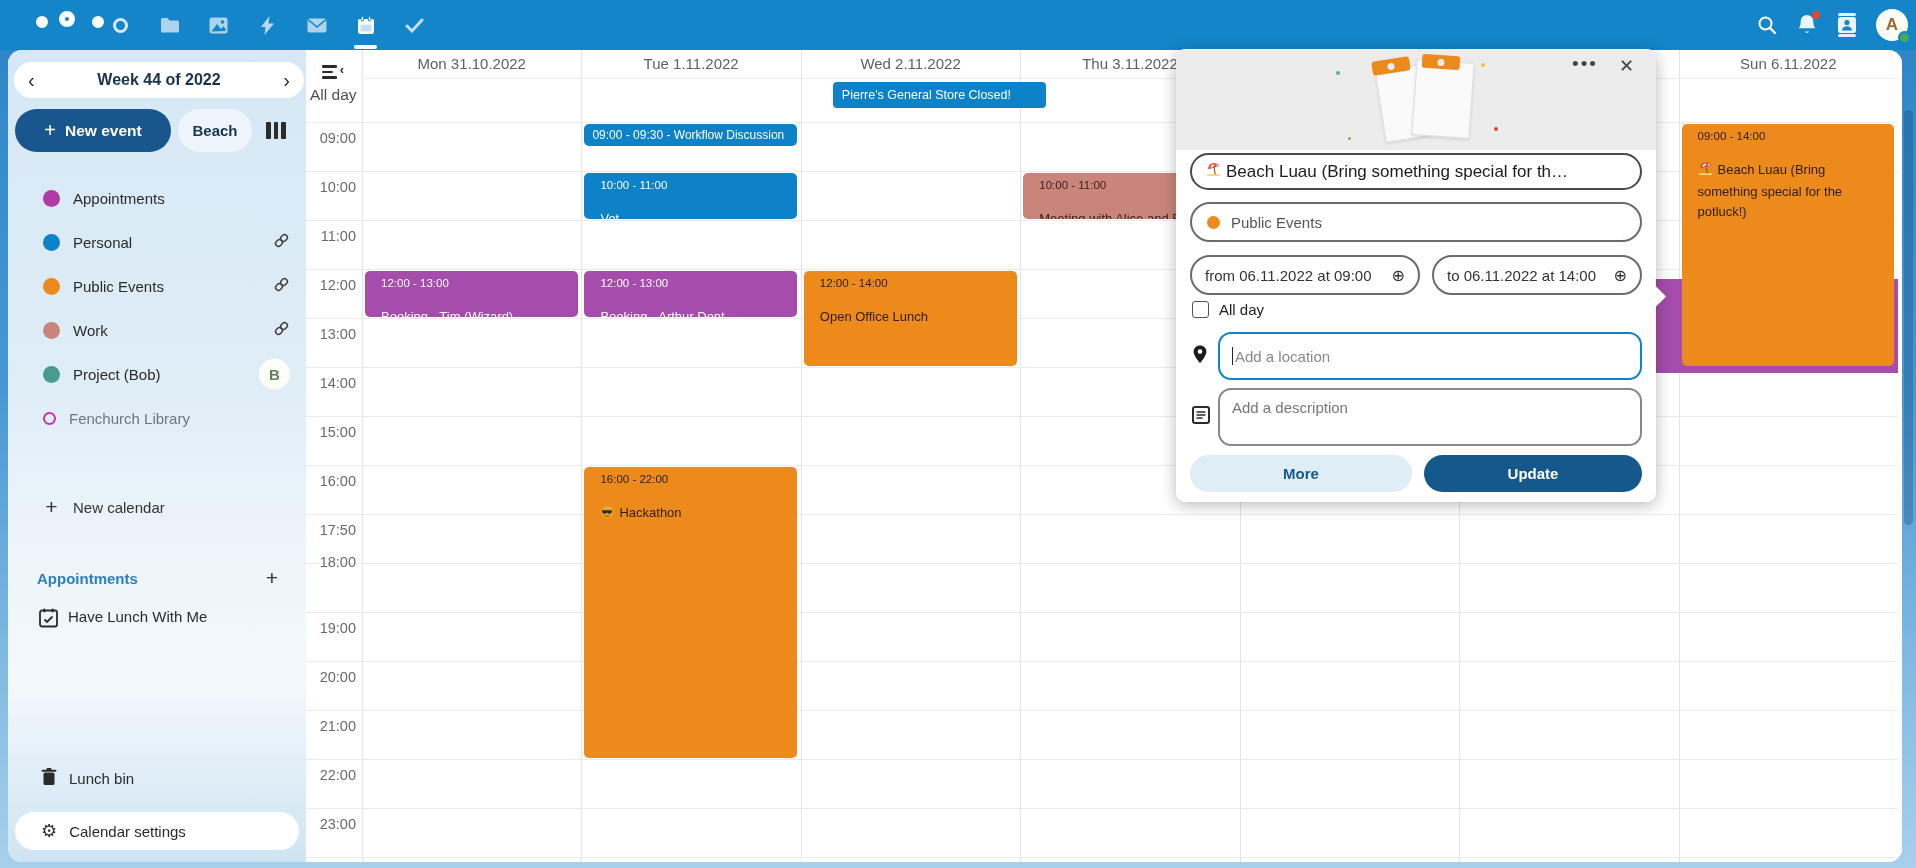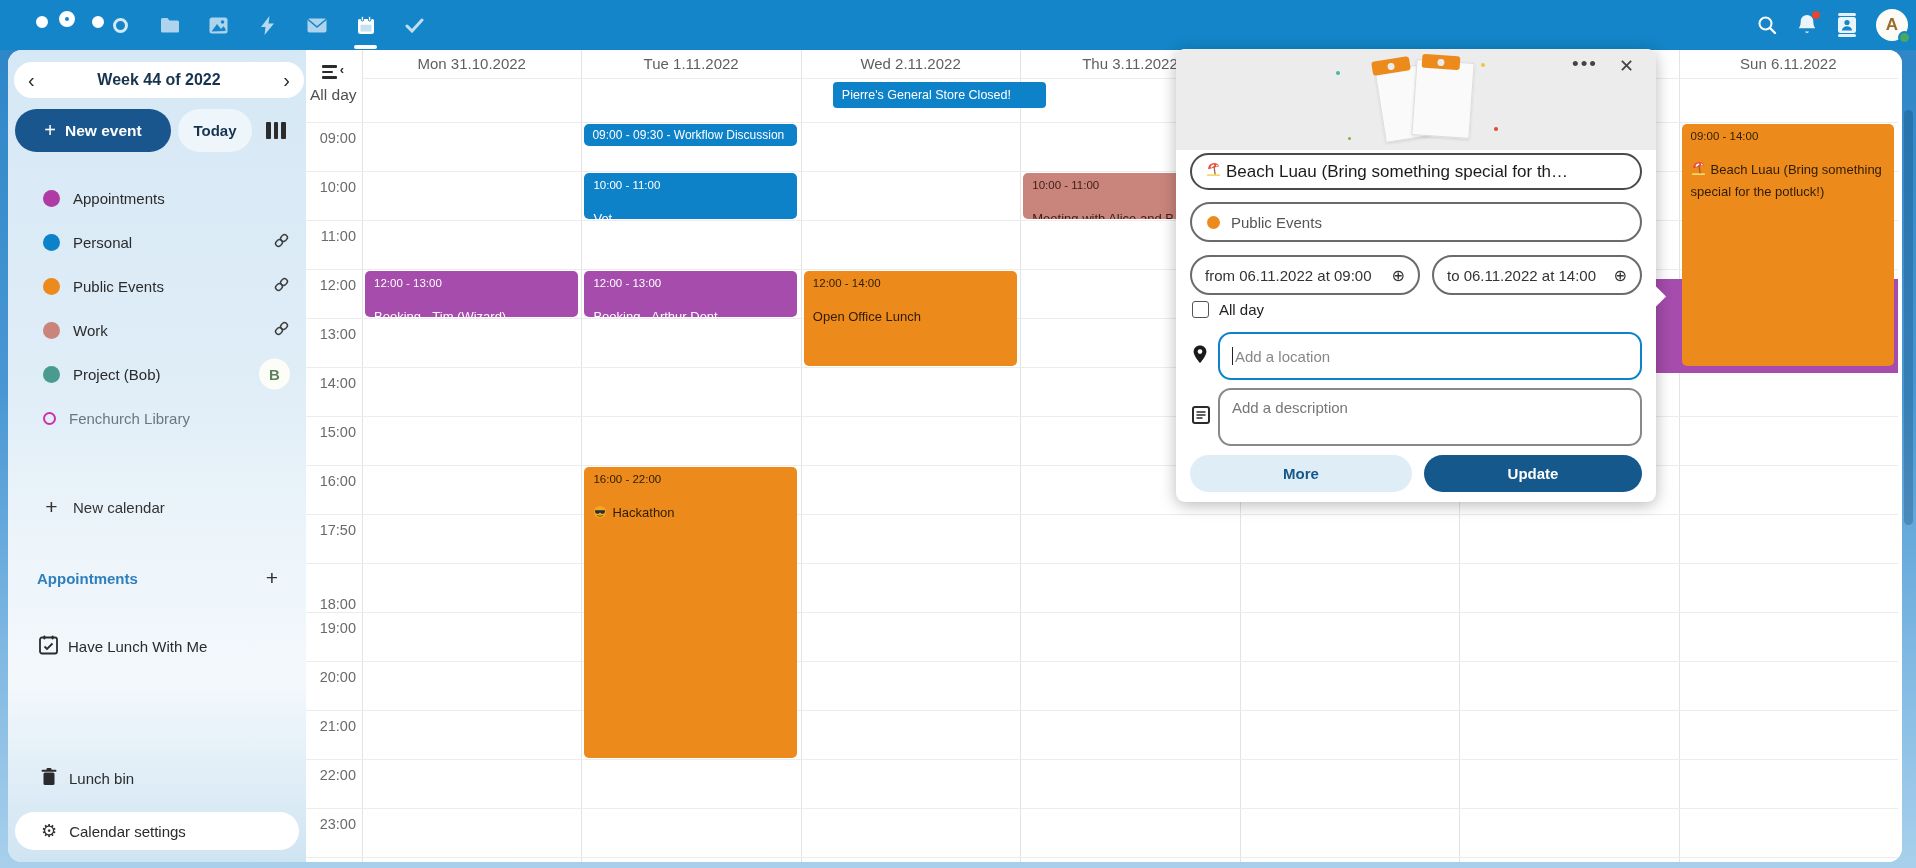--- a/index.html
+++ b/index.html
@@ -41,37 +41,37 @@
   .calitem .dot{width:17px;height:17px;border-radius:50%;margin-right:13px;flex:0 0 17px;}
   .calitem .dot.outl{background:transparent!important;border:2.5px solid #cc2fa6;width:13px;height:13px;flex-basis:13px;}
   .calitem .trail{position:absolute;right:16px;top:50%;transform:translateY(-50%);}
   .calitem.muted{color:#6b7681;}
   .bavatar{width:31px;height:31px;border-radius:50%;background:#fdfdf8;display:flex;align-items:center;justify-content:center;font-weight:bold;font-size:15px;color:#5d805d;}
   .newcal{position:absolute;left:0px;top:437px;width:298px;height:40px;display:flex;align-items:center;padding-left:35px;font-size:15px;color:#333;}
   .newcal .plus{font-size:21px;color:#333;width:17px;margin-right:13px;text-align:center;}
   .sechead{position:absolute;left:29px;top:516px;width:255px;display:flex;justify-content:space-between;align-items:center;}
   .sechead b{color:#2f7fbd;font-size:15px;}
   .sechead .plus{font-size:21px;color:#333;margin-right:14px;}
-  .apptitem{position:absolute;left:0;top:580px;width:258px;height:32px;display:flex;align-items:center;padding-left:31px;gap:10px;font-size:15px;color:#2b2b2b;}
+  .apptitem{position:absolute;left:0;top:558px;width:258px;height:32px;display:flex;align-items:flex-start;padding-left:31px;gap:10px;font-size:15px;color:#2b2b2b;}
   .trashitem{position:absolute;left:0;top:712px;width:298px;height:32px;display:flex;align-items:center;padding-left:33px;gap:12px;font-size:15px;color:#2b2b2b;}
   .settings{left:7px;top:762px;width:284px;height:38px;background:#fff;padding-left:26px;gap:12px;font-size:15px;color:#2b2b2b;}
   .gear{font-size:18px;color:#333;line-height:1;}
   
   .main{position:absolute;left:298px;top:0;width:1596px;height:812px;background:#fff;}
   .dayhead{position:absolute;top:0;height:28px;line-height:28px;text-align:center;font-size:15px;color:#5f5f5f;overflow:hidden;white-space:nowrap;}
   .vline{position:absolute;top:0;bottom:0;width:1px;background:#e3e3e3;}
   .hline{position:absolute;left:0;right:4px;height:1px;background:#ececec;}
   .hline.hdr{left:56px;}
   .alldaylbl{position:absolute;left:4px;top:36px;font-size:15.5px;color:#4f4f4f;}
   .collapseicon{position:absolute;left:16px;top:15px;width:22px;height:14px;}
   .collapseicon i{position:absolute;left:0;height:2.5px;background:#2b2b2b;border-radius:1px;}
   .collapseicon .b1{top:0;width:15px;}.collapseicon .b2{top:5.5px;width:11px;}.collapseicon .b3{top:11px;width:15px;}
   .collapseicon .ch{position:absolute;right:0;top:-3px;font-size:13px;color:#2b2b2b;font-weight:bold;}
   .hourlbl{position:absolute;left:0;width:50px;text-align:right;font-size:14.5px;color:#6a6a6a;}
-  .tile{position:absolute;border-radius:5px;padding:5px 9px;overflow:hidden;z-index:2;}
+  .tile{position:absolute;border-radius:5px;padding:5px 16px;overflow:hidden;z-index:2;}
   .tile .t1{font-size:11.5px;line-height:14px;white-space:nowrap;overflow:hidden;}
   .tile .t2{font-size:13px;line-height:20px;margin-top:17px;}
   .tile.nowrap .t2{white-space:nowrap;}
   .tile.c-blue{background:#0d82c9;color:#fff;}
   .tile.c-purple{background:#a54cac;color:#fff;}
   .tile.c-orange{background:#ec8a1c;color:#2f1d02;}
   .tile.c-salmon{background:#c9857c;color:#3c1d16;}
   .tile.compact{padding:4px 8px;}
   .tile.compact .t1{font-size:12px;}
   .tile.sliver{padding:0;border-radius:4px 0 0 4px;}
@@ -199,21 +199,21 @@
       <div class="pill weeknav">
         <span class="chev">‹</span>
         <span class="wk">Week 44 of 2022</span>
         <span class="chev">›</span>
       </div>
       <div class="pill btn-newevent">
         <span style="font-size:20px;font-weight:normal;">+</span>
         <span>New event</span>
       </div>
       <div class="pill btn-today">
-        <span>Today</span>
+        <span>Beach</span>
       </div>
       <div class="viewicon">
           <i></i>
           <i></i>
           <i></i>
         </div>
 
       <div class="callist" id="callist">
           <div class="calitem">
             <span class="dot" style="background: rgb(176, 59, 165);"></span>
@@ -340,21 +340,21 @@
         <div class="dayhead" style="left: 1372.57px; width: 219.429px;">Sun 6.11.2022</div>
         <div class="hourlbl" style="top: 80px; text-align: right;">09:00</div>
         <div class="hourlbl" style="top: 129px;">10:00</div>
         <div class="hourlbl" style="top: 178px;">11:00</div>
         <div class="hourlbl" style="top: 227px;">12:00</div>
         <div class="hourlbl" style="top: 276px;">13:00</div>
         <div class="hourlbl" style="top: 325px;">14:00</div>
         <div class="hourlbl" style="top: 374px;">15:00</div>
         <div class="hourlbl" style="top: 423px;">16:00</div>
         <div class="hourlbl" style="top: 472px;">17:50</div>
-        <div class="hourlbl" style="top: 546px;">18:00</div>
+        <div class="hourlbl" style="top: 504px;">18:00</div>
         <div class="hourlbl" style="top: 570px;">19:00</div>
         <div class="hourlbl" style="top: 619px;">20:00</div>
         <div class="hourlbl" style="top: 668px;">21:00</div>
         <div class="hourlbl" style="top: 717px;">22:00</div>
         <div class="hourlbl" style="top: 766px;">23:00</div>
         <div class="alldaytile" style="left: 496.857px; width: 213px; margin-left: 30px;">Pierre's General Store Closed!</div>
         <div class="tile c-purple nowrap" style="left: 59px; width: 212.929px; top: 221px; height: 46px;">
           <div class="t1">12:00 - 13:00</div>
           <div class="t2"><span>Booking - Tim (Wizard)</span></div>
         </div>

